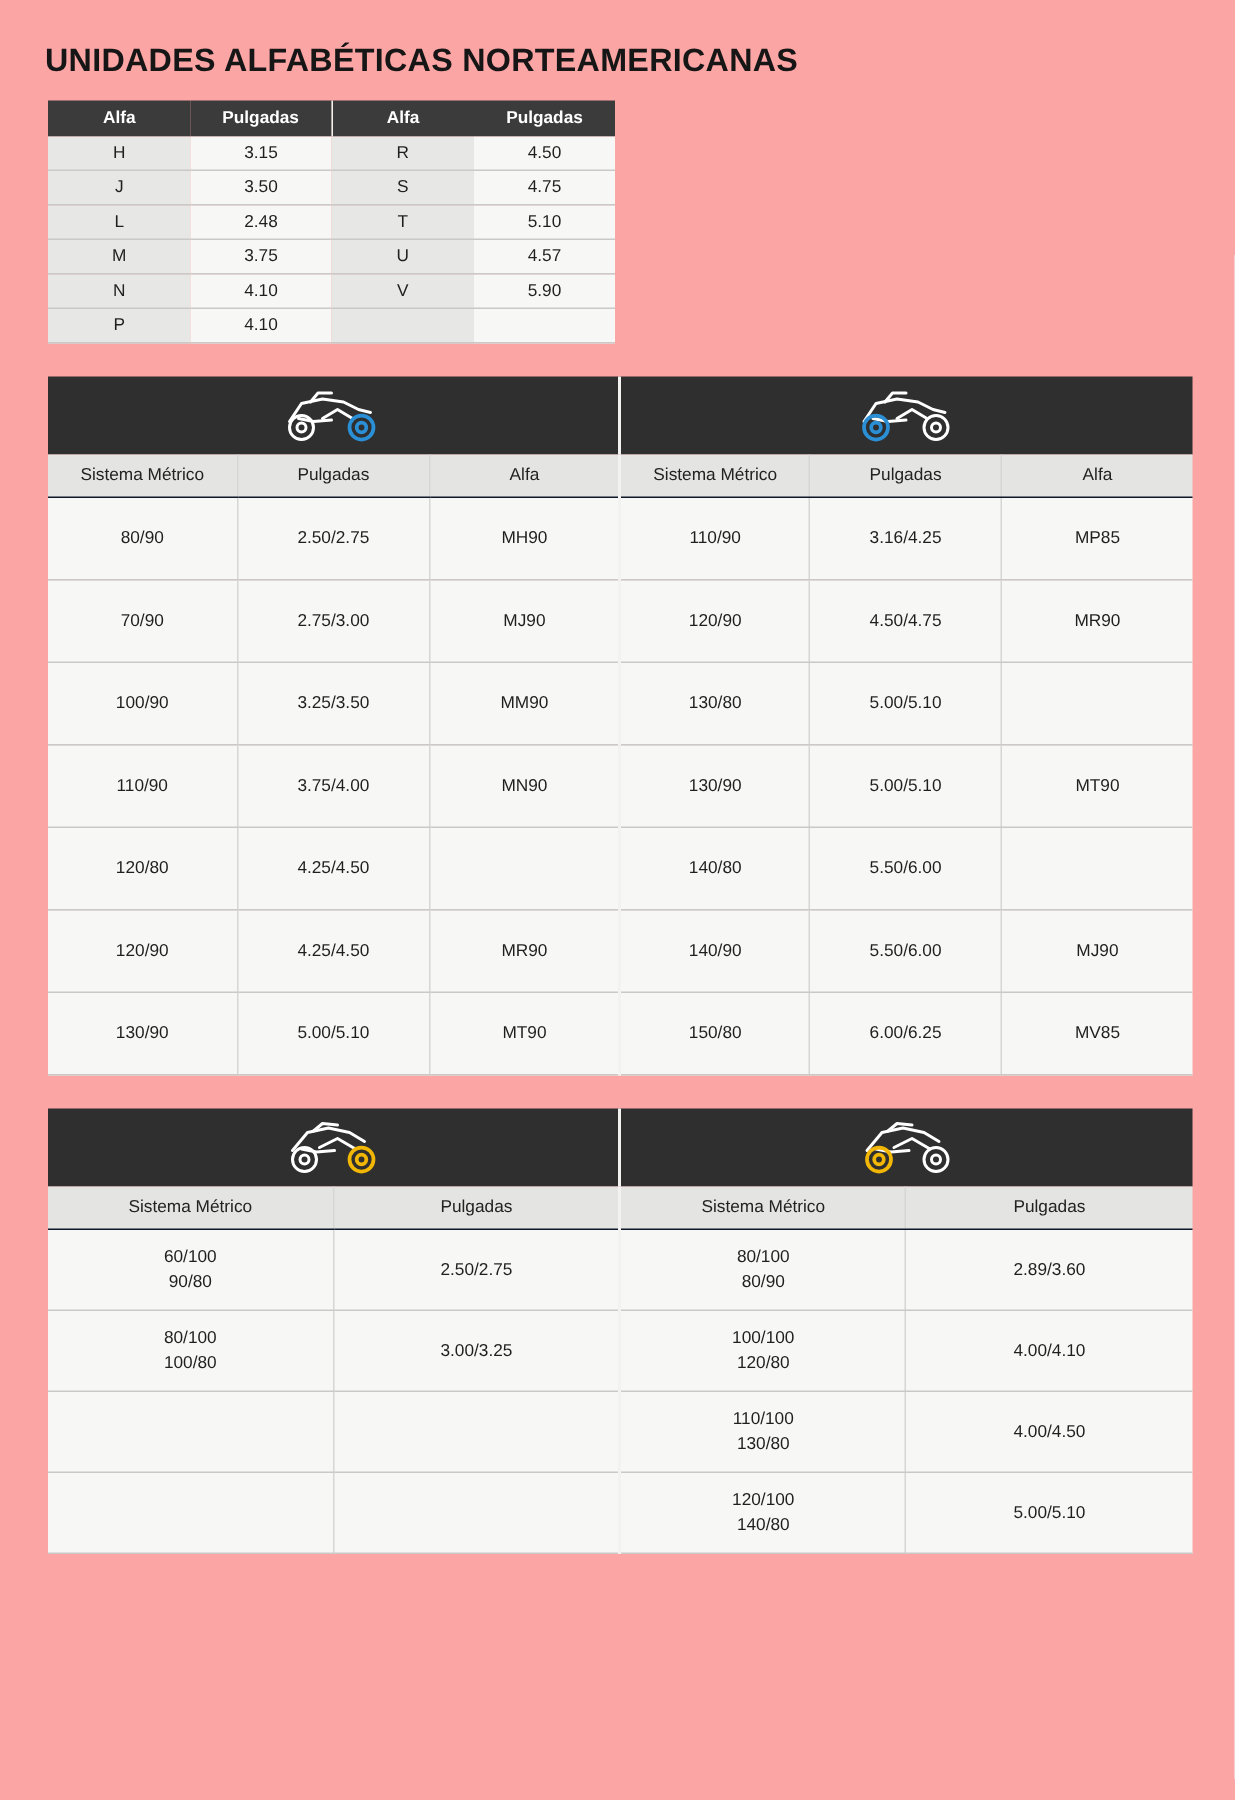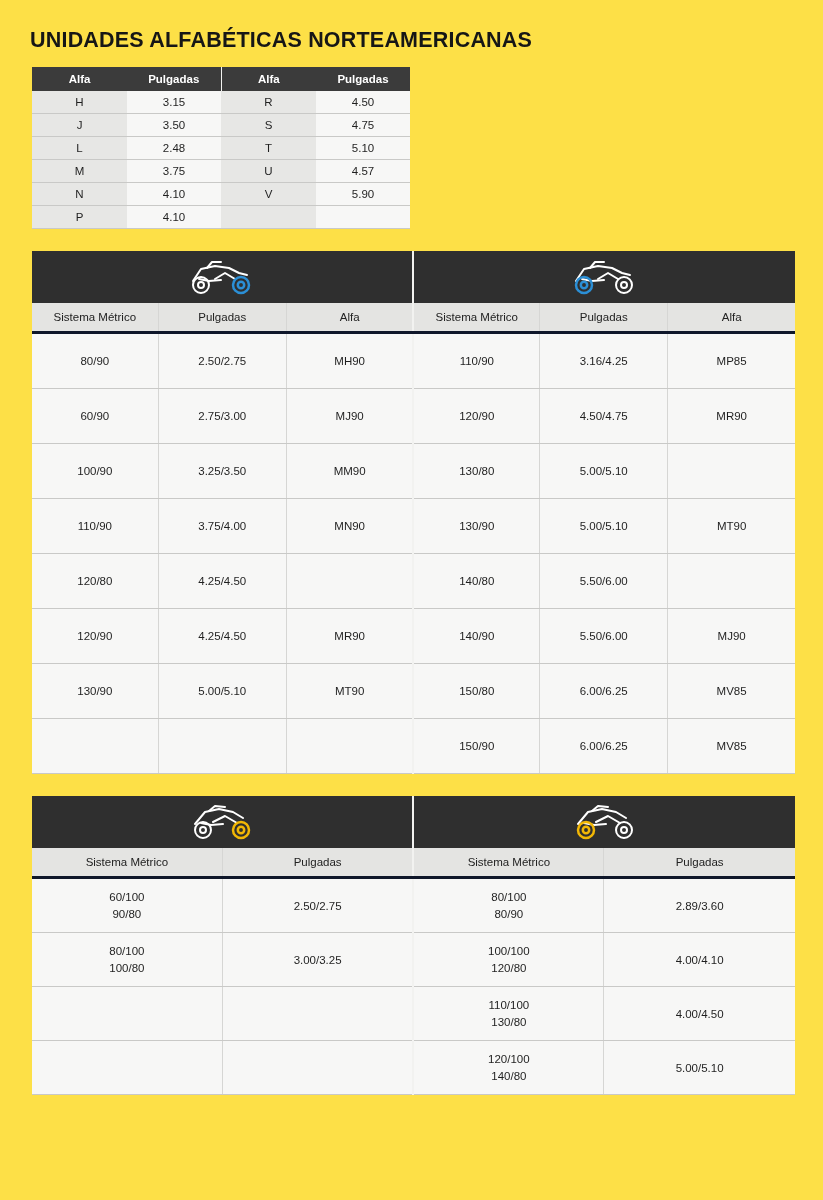--- a/index.html
+++ b/index.html
@@ -11,21 +11,21 @@
     width: 823px;
     min-height: 1200px;
     font-family: "Liberation Sans", sans-serif;
     color: #1c1c1c;
     -webkit-font-smoothing: antialiased;
   }
   .page {
     width: 823px;
     min-height: 1200px;
     position: relative;
-    background: #fde047;
+    background: #fca5a5;
     box-sizing: border-box;
     padding: 0 30px;
   }
   .title {
     font-size: 21.5px;
     font-weight: bold;
     letter-spacing: 0.2px;
     color: #161616;
     padding-top: 28px;
     padding-bottom: 14px;
@@ -97,21 +97,21 @@
     justify-content: center;
     height: 52px;
   }
   .conv-table th.colhdr {
     background: #e4e4e2;
     font-size: 11.5px;
     font-weight: normal;
     color: #222;
     text-align: center;
     padding: 8px 0;
-    border-bottom: 3px solid #0f172a;
+    border-bottom: 1px solid #0f172a;
     border-right: 1px solid #d6d6d4;
   }
   .conv-table th.colhdr.grp {
     border-left: 2px solid #f2f2f0;
   }
   .conv-table td {
     background: #f7f7f6;
     font-size: 11.5px;
     text-align: center;
     color: #1f1f1f;
@@ -268,21 +268,21 @@
       <tbody>
         <tr>
           <td>80/90</td>
           <td>2.50/2.75</td>
           <td>MH90</td>
           <td class="grp">110/90</td>
           <td>3.16/4.25</td>
           <td class="lastcol">MP85</td>
         </tr>
         <tr>
-          <td>60/90</td>
+          <td>70/90</td>
           <td>2.75/3.00</td>
           <td>MJ90</td>
           <td class="grp">120/90</td>
           <td>4.50/4.75</td>
           <td class="lastcol">MR90</td>
         </tr>
         <tr>
           <td>100/90</td>
           <td>3.25/3.50</td>
           <td>MM90</td>
@@ -312,28 +312,20 @@
           <td>MR90</td>
           <td class="grp">140/90</td>
           <td>5.50/6.00</td>
           <td class="lastcol">MJ90</td>
         </tr>
         <tr>
           <td>130/90</td>
           <td>5.00/5.10</td>
           <td>MT90</td>
           <td class="grp">150/80</td>
-          <td>6.00/6.25</td>
-          <td class="lastcol">MV85</td>
-        </tr>
-        <tr>
-          <td></td>
-          <td></td>
-          <td></td>
-          <td class="grp">150/90</td>
           <td>6.00/6.25</td>
           <td class="lastcol">MV85</td>
         </tr>
       </tbody>
     </table>
   </div>
 
   <div class="block">
     <table class="conv-table off">
       <colgroup>

